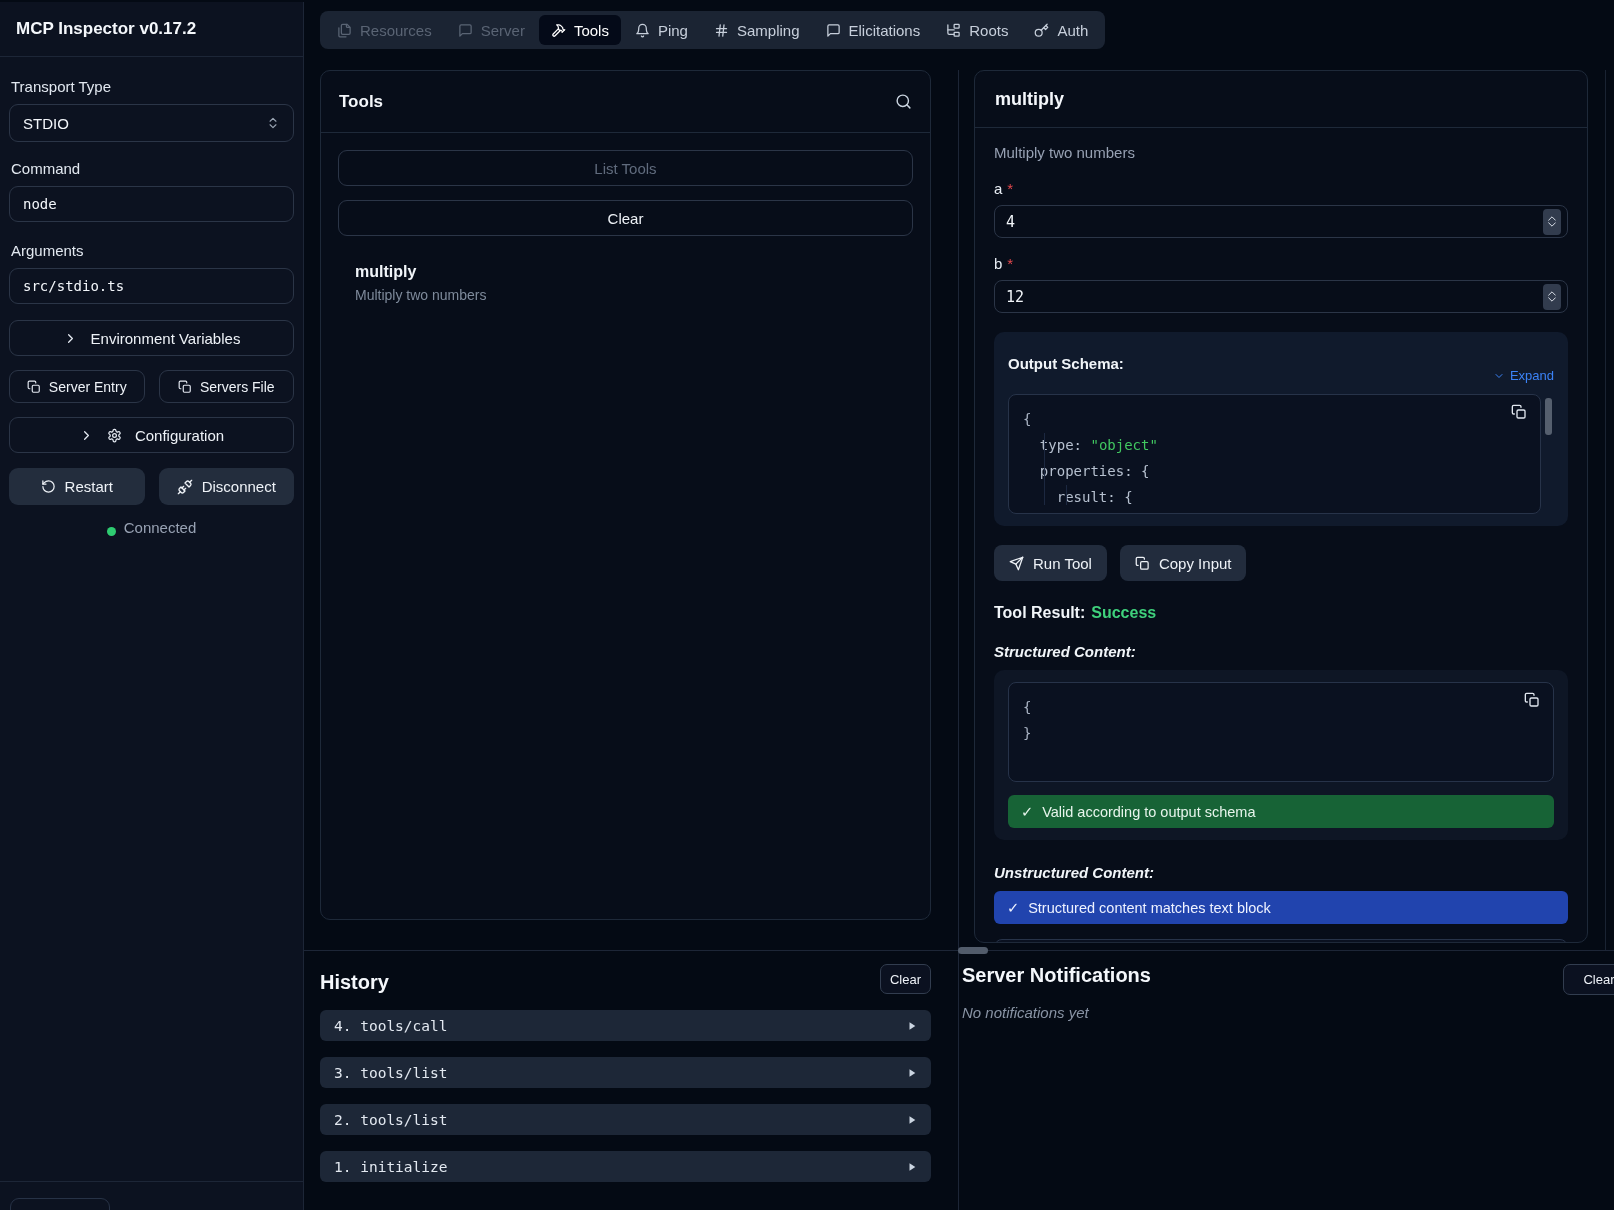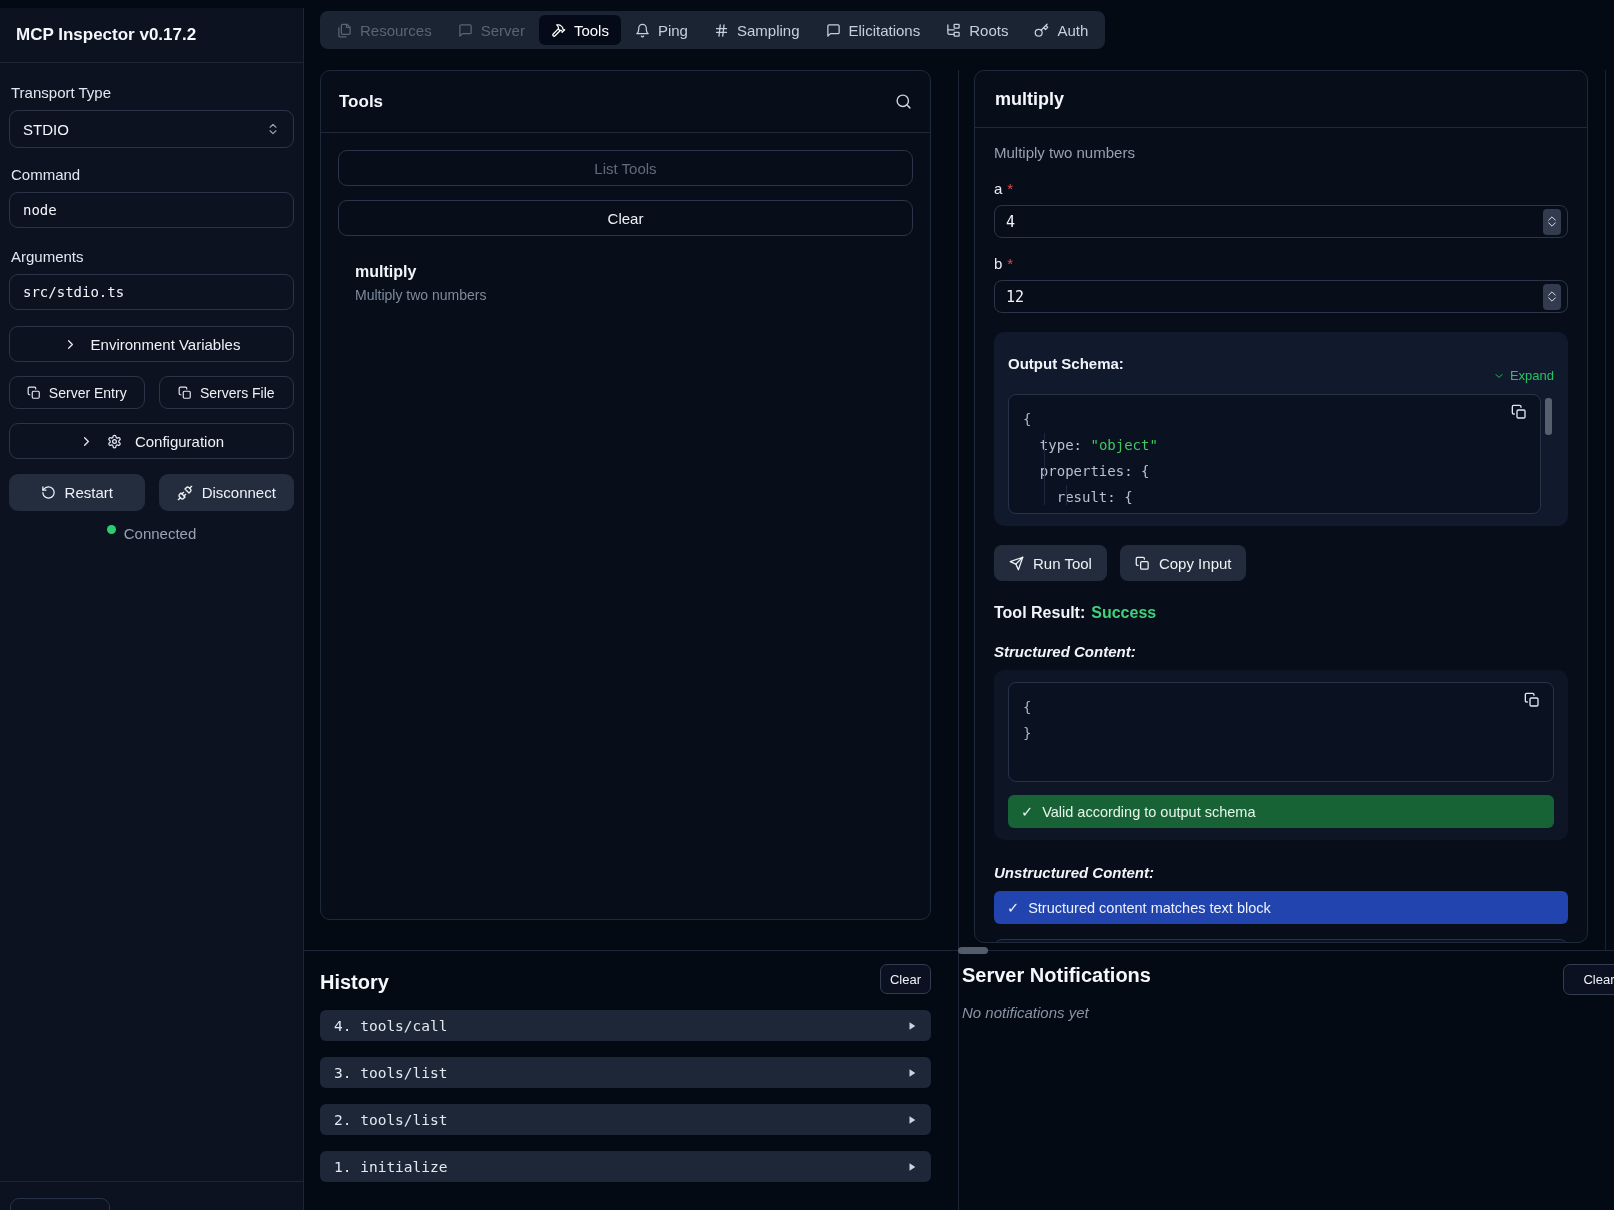--- a/index.html
+++ b/index.html
@@ -6,21 +6,21 @@
   html,body { width:1614px; height:1210px; }
   body {
     position:relative; overflow:hidden;
     background:#040a14; color:#e5eaf2;
     font-family:"Liberation Sans", sans-serif; font-size:15px;
   }
   svg { display:block; }
   .ic { display:inline-flex; align-items:center; justify-content:center; flex:none; }
 
   
-  .sidebar { position:absolute; left:0; top:8px; bottom:0; width:304px;
+  .sidebar { position:absolute; left:0; top:2px; bottom:0; width:304px;
     background:#0c1220; border-right:1px solid #1d2637; }
   .side-title { height:55px; display:flex; align-items:center; padding:0 16px;
     border-bottom:1px solid #1d2637; font-size:17px; font-weight:bold; color:#f4f7fb; }
   .side-body { padding:21px 9px 0; }
   .side-label { display:block; font-size:15px; font-weight:500; color:#e2e8f0; margin:0 0 9px 2px; }
   .select, .tinput { height:38px; border:1px solid #2b3547; border-radius:9px;
     display:flex; align-items:center; padding:0 13px; color:#f4f7fb; background:transparent; }
   .select { justify-content:space-between; cursor:pointer; }
   .tinput { height:36px; }
   .tinput input { flex:1; background:transparent; border:none; outline:none; color:#f4f7fb;
@@ -30,21 +30,21 @@
     background:transparent; color:#eef2f7; font-size:15px; display:flex; align-items:center;
     justify-content:center; gap:13px; cursor:pointer; font-family:inherit; }
   .btn-row { display:flex; gap:14px; margin-bottom:14px; }
   .btn-half { flex:1; height:33px; border:1px solid #2b3547; border-radius:9px; background:transparent;
     color:#eef2f7; font-size:14px; display:flex; align-items:center; justify-content:center; gap:8px;
     cursor:pointer; font-family:inherit; }
   .btn-fill { flex:1; height:37px; border:none; border-radius:9px; background:#232d3d; color:#eef2f7;
     font-size:15px; font-weight:500; display:flex; align-items:center; justify-content:center; gap:9px;
     cursor:pointer; font-family:inherit; }
   .mb14 { margin-bottom:14px; }
-  .status-row { display:flex; align-items:flex-start; justify-content:center; gap:8px; margin-top:11px;
+  .status-row { display:flex; align-items:flex-end; justify-content:center; gap:8px; margin-top:11px;
     color:#98a2b3; font-size:15px; }
   .dot { width:9px; height:9px; border-radius:50%; background:#2ecc71; }
   .side-footer { position:absolute; left:0; right:0; bottom:0; height:29px; border-top:1px solid #1d2637; }
   .ghost-btn { position:absolute; left:10px; top:16px; width:100px; height:26px;
     border:1px solid #273246; border-radius:9px; }
 
   
   .navbar { position:absolute; left:320px; top:11px; height:38px; display:flex; align-items:center;
     gap:2px; padding:0 5px; background:#1b2433; border-radius:8px; }
   .tab { display:flex; align-items:center; gap:8px; height:30px; padding:0 12px; border-radius:6px;
@@ -84,21 +84,21 @@
   .num-input { height:33px; border:1px solid #2b3547; border-radius:8px; display:flex;
     align-items:center; padding:0 6px 0 11px; margin-bottom:17px; }
   .num-input input { flex:1; background:transparent; border:none; outline:none; color:#f1f5f9;
     font-family:"DejaVu Sans Mono", monospace; font-size:15px; }
   .stepper { width:18px; height:26px; background:#323c4e; border-radius:4px; display:flex;
     flex-direction:column; align-items:center; justify-content:center; gap:1px; color:#d7dde6; cursor:pointer; }
 
   .schema-card { margin-top:19px; background:#101a2c; border-radius:10px; padding:12px 14px; }
   .schema-head { display:flex; align-items:center; justify-content:space-between; }
   .schema-head .t { font-size:15px; font-weight:bold; color:#f1f5f9; }
-  .expand { display:flex; align-items:center; gap:5px; font-size:13px; color:#22c55e; cursor:pointer;margin-top:24px; }
+  .expand { display:flex; align-items:center; gap:5px; font-size:13px; color:#3b82f6; cursor:pointer;margin-top:24px; }
   .code-wrap { position:relative; margin-top:11px; }
   .code-box { position:relative; border:1px solid #273349; border-radius:8px; background:#0a1120;
     overflow:hidden; padding:11px 14px; font-family:"DejaVu Sans Mono", monospace; font-size:14px;
     line-height:26px; color:#aab4c4; }
   .code-box.schema { height:120px; margin-right:13px; }
   .guide { position:absolute; top:38px; bottom:8px; width:1px; background:#1c2840; }
   .cstr { color:#41c860; } .cnum { color:#4a72e8; } .ckey { color:#b6c0cf; }
   .copy-abs { position:absolute; top:9px; right:13px; color:#e2e8f0; cursor:pointer; background:none; border:none; }
   .scroll-thumb { position:absolute; right:2px; top:4px; width:7px; height:37px; border-radius:3px; background:#555f6e; }
 

